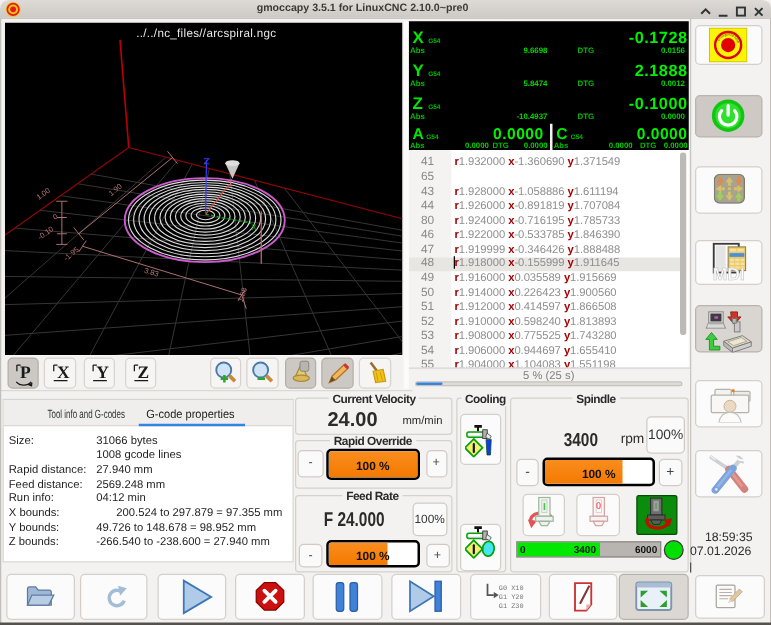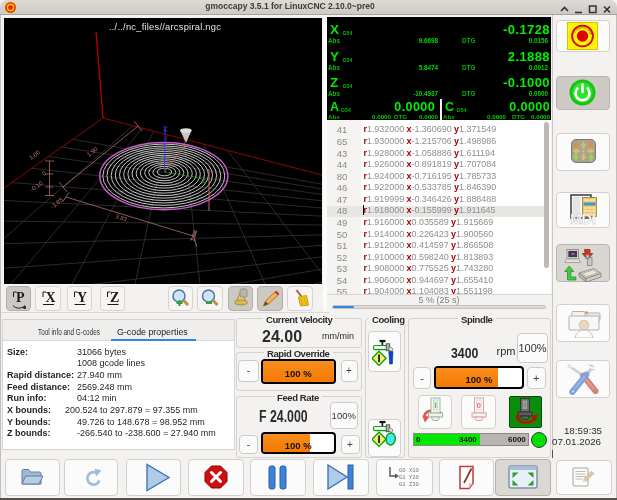--- a/index.html
+++ b/index.html
@@ -20,21 +20,21 @@
 .dro{position:absolute;background:#000;color:#0f0}
 .droletter{position:absolute;font-weight:bold;color:#00e800;font-size:13.5px}
 .drosub{position:absolute;font-weight:bold;color:#00c000;font-size:5.2px}
 .droval{position:absolute;font-weight:bold;color:#00f000;font-size:13px;letter-spacing:0.4px;text-align:right}
 .drosm{position:absolute;font-weight:bold;color:#00bb00;font-size:6.3px}
 .drosv{position:absolute;font-weight:bold;color:#00d800;font-size:6.3px;text-align:right}
 .gline{position:absolute;font-size:9px;letter-spacing:-0.05px;color:#8f8f8f;white-space:pre}
 .gline b{color:#a40000;font-weight:bold}
 .gnum{position:absolute;font-size:9.5px;color:#8a8a85;text-align:center}
 .tabtxt{position:absolute;font-size:9.5px;color:#2e3436;white-space:nowrap;transform-origin:left top}
-.prow b{font-weight:bold}
+.prow b{font-weight:normal}
 </style></head>
 <body>
 
 <div class="titlebar"></div>
 <div class="title" style="left:90px;width:400px;font-size:8.5px">gmoccapy 3.5.1 for LinuxCNC 2.10.0~pre0</div>
 <svg class="abs" style="left:4px;top:1px" width="13" height="13" viewBox="0 0 13 13">
  <circle cx="6.5" cy="6.5" r="6" fill="#f5c211"></circle>
  <circle cx="6.5" cy="6.5" r="4.6" fill="none" stroke="#e01b24" stroke-width="1.3"></circle>
  <circle cx="6.5" cy="6.5" r="2.3" fill="#e01b24"></circle>
 </svg>
@@ -199,21 +199,21 @@
 <div class="prow abs" style="left:7px;top:346.5px;font-size:9px;color:#1f1f1f"><b>Size:</b></div>
 <div class="prow abs" style="left:77px;top:346.5px;font-size:9px;color:#1f1f1f">31066 bytes</div>
 <div class="prow abs" style="left:77px;top:358.2px;font-size:9px;color:#1f1f1f">1008 gcode lines</div>
 <div class="prow abs" style="left:7px;top:369.9px;font-size:9px;color:#1f1f1f"><b>Rapid distance:</b></div>
 <div class="prow abs" style="left:77px;top:369.9px;font-size:9px;color:#1f1f1f">27.940 mm</div>
 <div class="prow abs" style="left:7px;top:381.6px;font-size:9px;color:#1f1f1f"><b>Feed distance:</b></div>
 <div class="prow abs" style="left:77px;top:381.6px;font-size:9px;color:#1f1f1f">2569.248 mm</div>
 <div class="prow abs" style="left:7px;top:393.3px;font-size:9px;color:#1f1f1f"><b>Run info:</b></div>
 <div class="prow abs" style="left:77px;top:393.3px;font-size:9px;color:#1f1f1f">04:12 min</div>
 <div class="prow abs" style="left:7px;top:405px;font-size:9px;color:#1f1f1f"><b>X bounds:</b></div>
-<div class="prow abs" style="left:65px;top:405px;font-size:9px;color:#1f1f1f">200.524 to 297.879 = 97.355 mm</div>
+<div class="prow abs" style="left:93px;top:405px;font-size:9px;color:#1f1f1f">200.524 to 297.879 = 97.355 mm</div>
 <div class="prow abs" style="left:7px;top:416.7px;font-size:9px;color:#1f1f1f"><b>Y bounds:</b></div>
 <div class="prow abs" style="left:77px;top:416.7px;font-size:9px;color:#1f1f1f">49.726 to 148.678 = 98.952 mm</div>
 <div class="prow abs" style="left:7px;top:428.4px;font-size:9px;color:#1f1f1f"><b>Z bounds:</b></div>
 <div class="prow abs" style="left:77px;top:428.4px;font-size:9px;color:#1f1f1f">-266.540 to -238.600 = 27.940 mm</div>
 
 <div class="frame" style="left:235.5px;top:318px;width:126px;height:30px"></div>
 <div class="flabel" style="left:263px;top:313.5px">Current Velocity</div>
 <div class="abs" style="left:262px;top:327.5px;font-size:16px;font-weight:bold;color:#2b2b2b">24.00</div>
 <div class="abs" style="left:322px;top:330.5px;font-size:9px;color:#2b2b2b">mm/min</div>
 
@@ -363,21 +363,20 @@
 <div class="drosv" style="left:470px;top:112.5px;width:36px;font-size:6.2px">0.0000</div>
 <div class="drosm" style="left:512px;top:112.5px;font-size:6.2px">DTG</div>
 <div class="drosv" style="left:527px;top:112.5px;width:23px;font-size:6.2px">0.0000</div>
 
 <div class="abs" style="left:326.5px;top:120px;width:224.5px;height:173.5px;background:#fff;overflow:hidden" id="gcodelist">
 <div class="abs" style="left:0;top:0;width:34px;height:173.5px;background:#f4f3f1"></div>
 <div class="abs" style="left:0;top:85.5px;width:218px;height:11.6px;background:#e8e6e3"></div>
 <div class="gnum" style="top:4.3px;width:31px">41</div>
 <div class="gline" style="left:37px;top:4.3px"><b>r</b>1.932000 <b>x</b>-1.360690 <b>y</b>1.371549</div>
 <div class="gnum" style="top:15.9px;width:31px">65</div>
-<div class="gline" style="left:37px;top:15.9px"><b>r</b>1.930000 <b>x</b>-1.215706 <b>y</b>1.498986</div>
 <div class="gnum" style="top:27.5px;width:31px">43</div>
 <div class="gline" style="left:37px;top:27.5px"><b>r</b>1.928000 <b>x</b>-1.058886 <b>y</b>1.611194</div>
 <div class="gnum" style="top:39.0px;width:31px">44</div>
 <div class="gline" style="left:37px;top:39.0px"><b>r</b>1.926000 <b>x</b>-0.891819 <b>y</b>1.707084</div>
 <div class="gnum" style="top:50.6px;width:31px">80</div>
 <div class="gline" style="left:37px;top:50.6px"><b>r</b>1.924000 <b>x</b>-0.716195 <b>y</b>1.785733</div>
 <div class="gnum" style="top:62.2px;width:31px">46</div>
 <div class="gline" style="left:37px;top:62.2px"><b>r</b>1.922000 <b>x</b>-0.533785 <b>y</b>1.846390</div>
 <div class="gnum" style="top:73.8px;width:31px">47</div>
 <div class="gline" style="left:37px;top:73.8px"><b>r</b>1.919999 <b>x</b>-0.346426 <b>y</b>1.888488</div>

